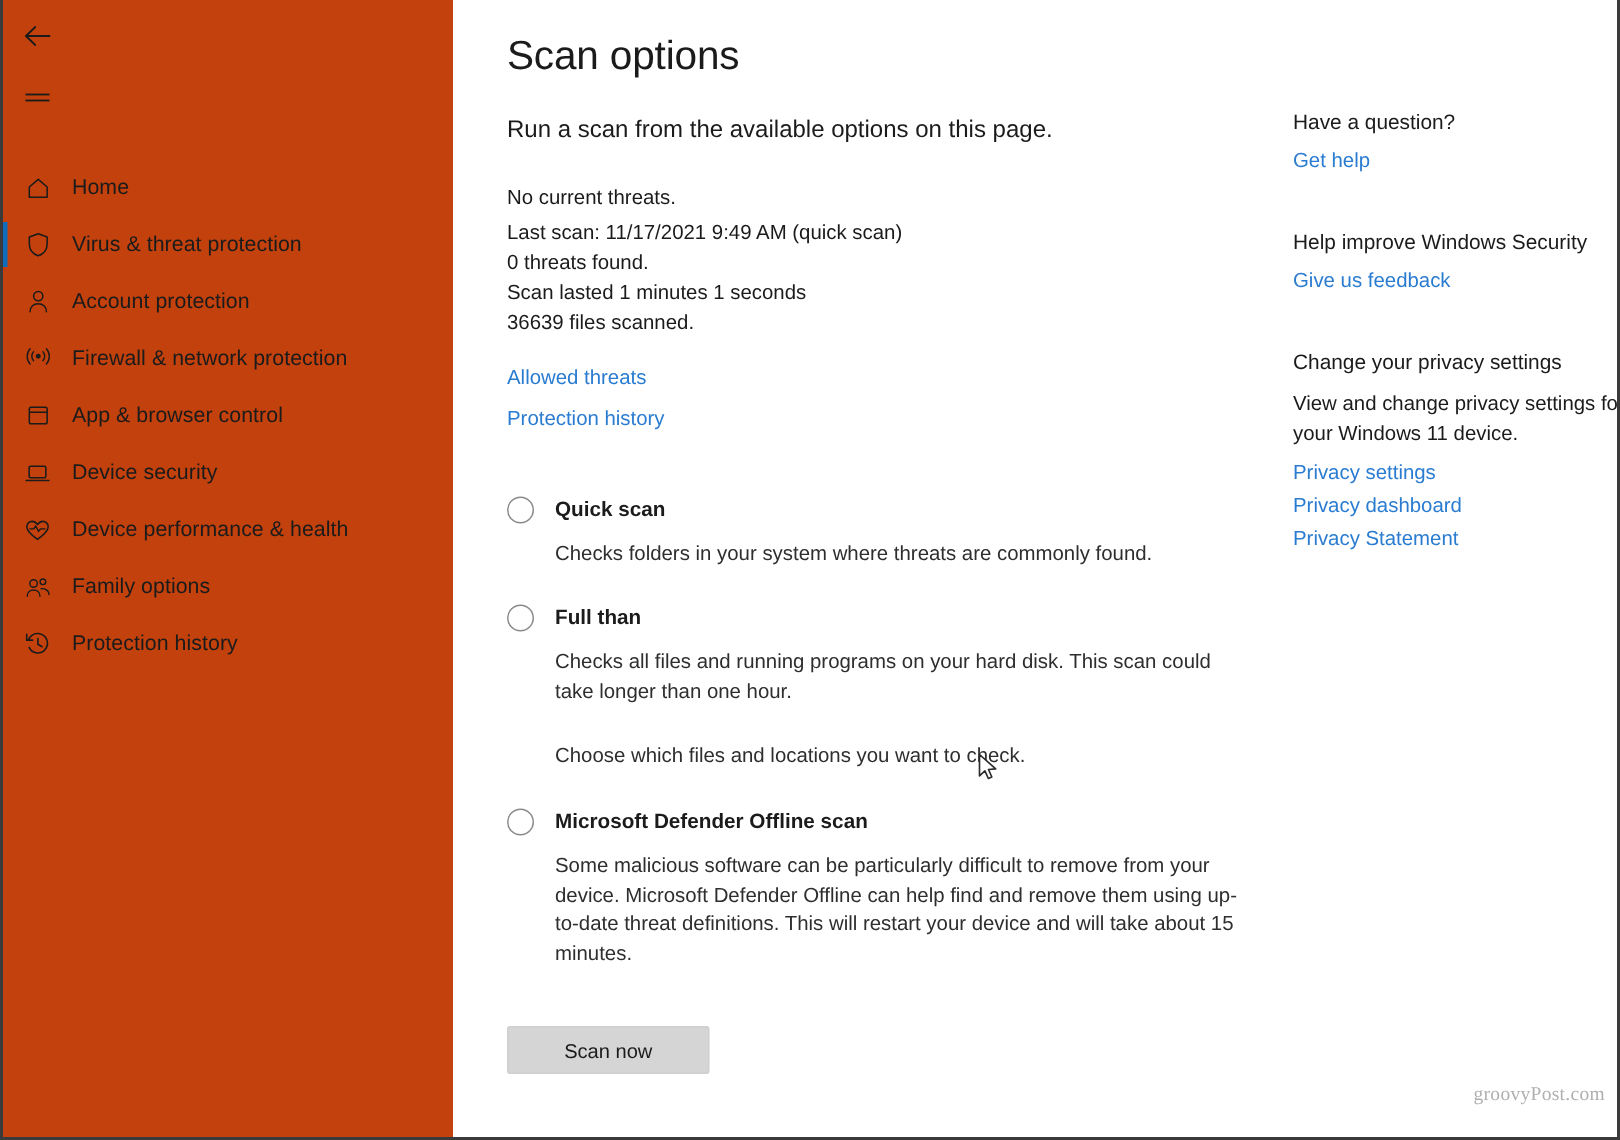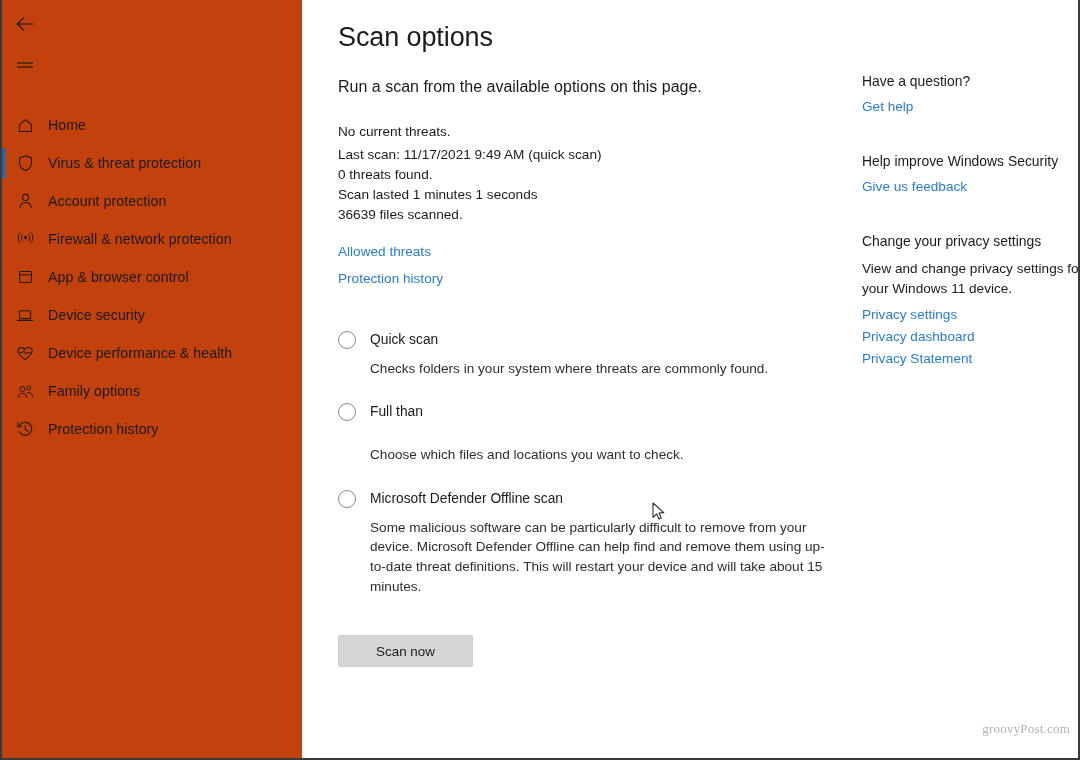--- a/index.html
+++ b/index.html
@@ -154,21 +154,21 @@
     cursor: pointer;
   }
   .radio.checked {
     border: 5px solid #0f6cbd;
     background: #ffffff;
   }
 
   .option-label {
     margin-left: 14px;
     font-size: 13.8px;
-    font-weight: 400;
+    font-weight: 700;
     color: #1b1b1b;
     line-height: 19px;
     text-align: center;
   }
 
   .option-desc {
     margin-left: 32px;
     margin-top: 10px;
     font-size: 13.6px;
     color: #2e2e2e;
@@ -391,20 +391,21 @@
             <span class="option-label">Quick scan</span>
           </div>
           <div class="option-desc">Checks folders in your system where threats are commonly found.</div>
         </div>
 
         <div class="option-group">
           <div class="option-row">
             <span class="radio"></span>
             <span class="option-label">Full than</span>
           </div>
+          <div class="option-desc">Checks all files and running programs on your hard disk. This scan could take longer than one hour.</div>
         </div>
 
         <div class="option-group">
           <div class="option-desc">Choose which files and locations you want to check.</div>
         </div>
 
         <div class="option-group" id="group-offline">
           <div class="option-row">
             <span class="radio"></span>
             <span class="option-label">Microsoft Defender Offline scan</span>

